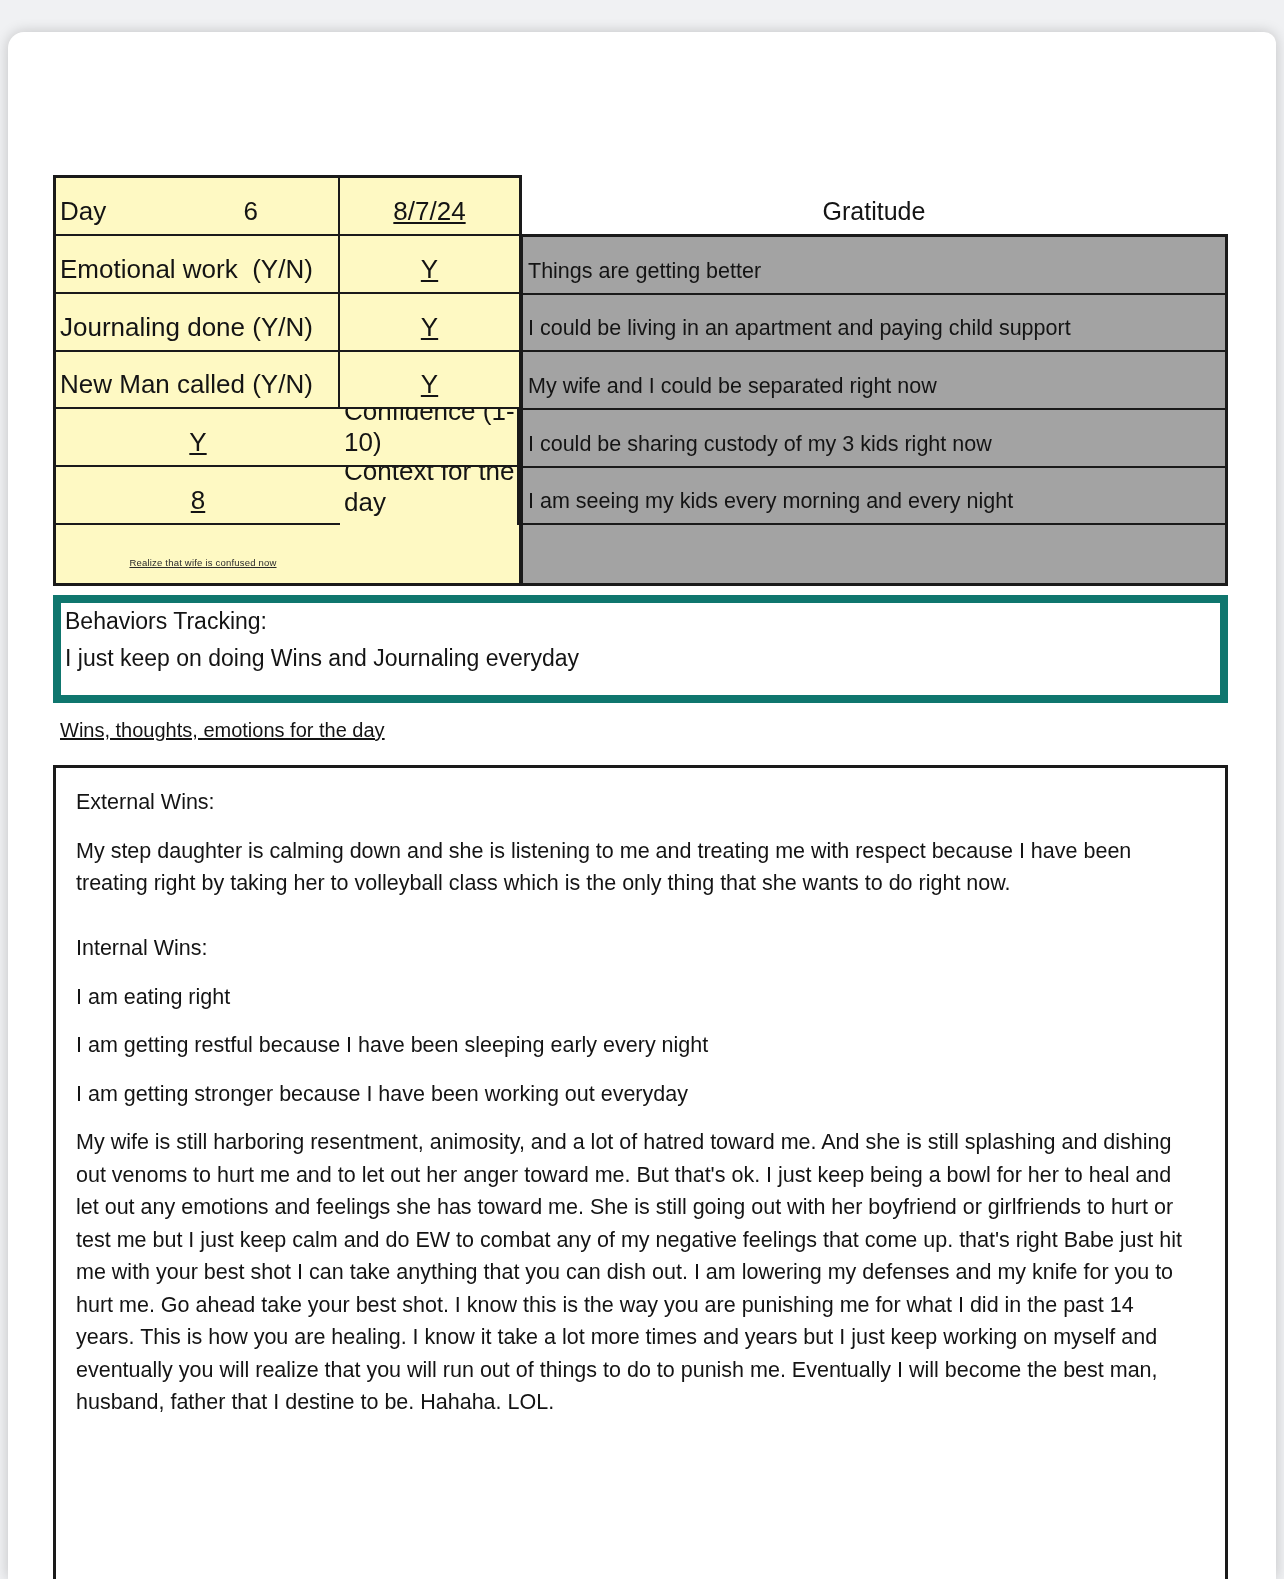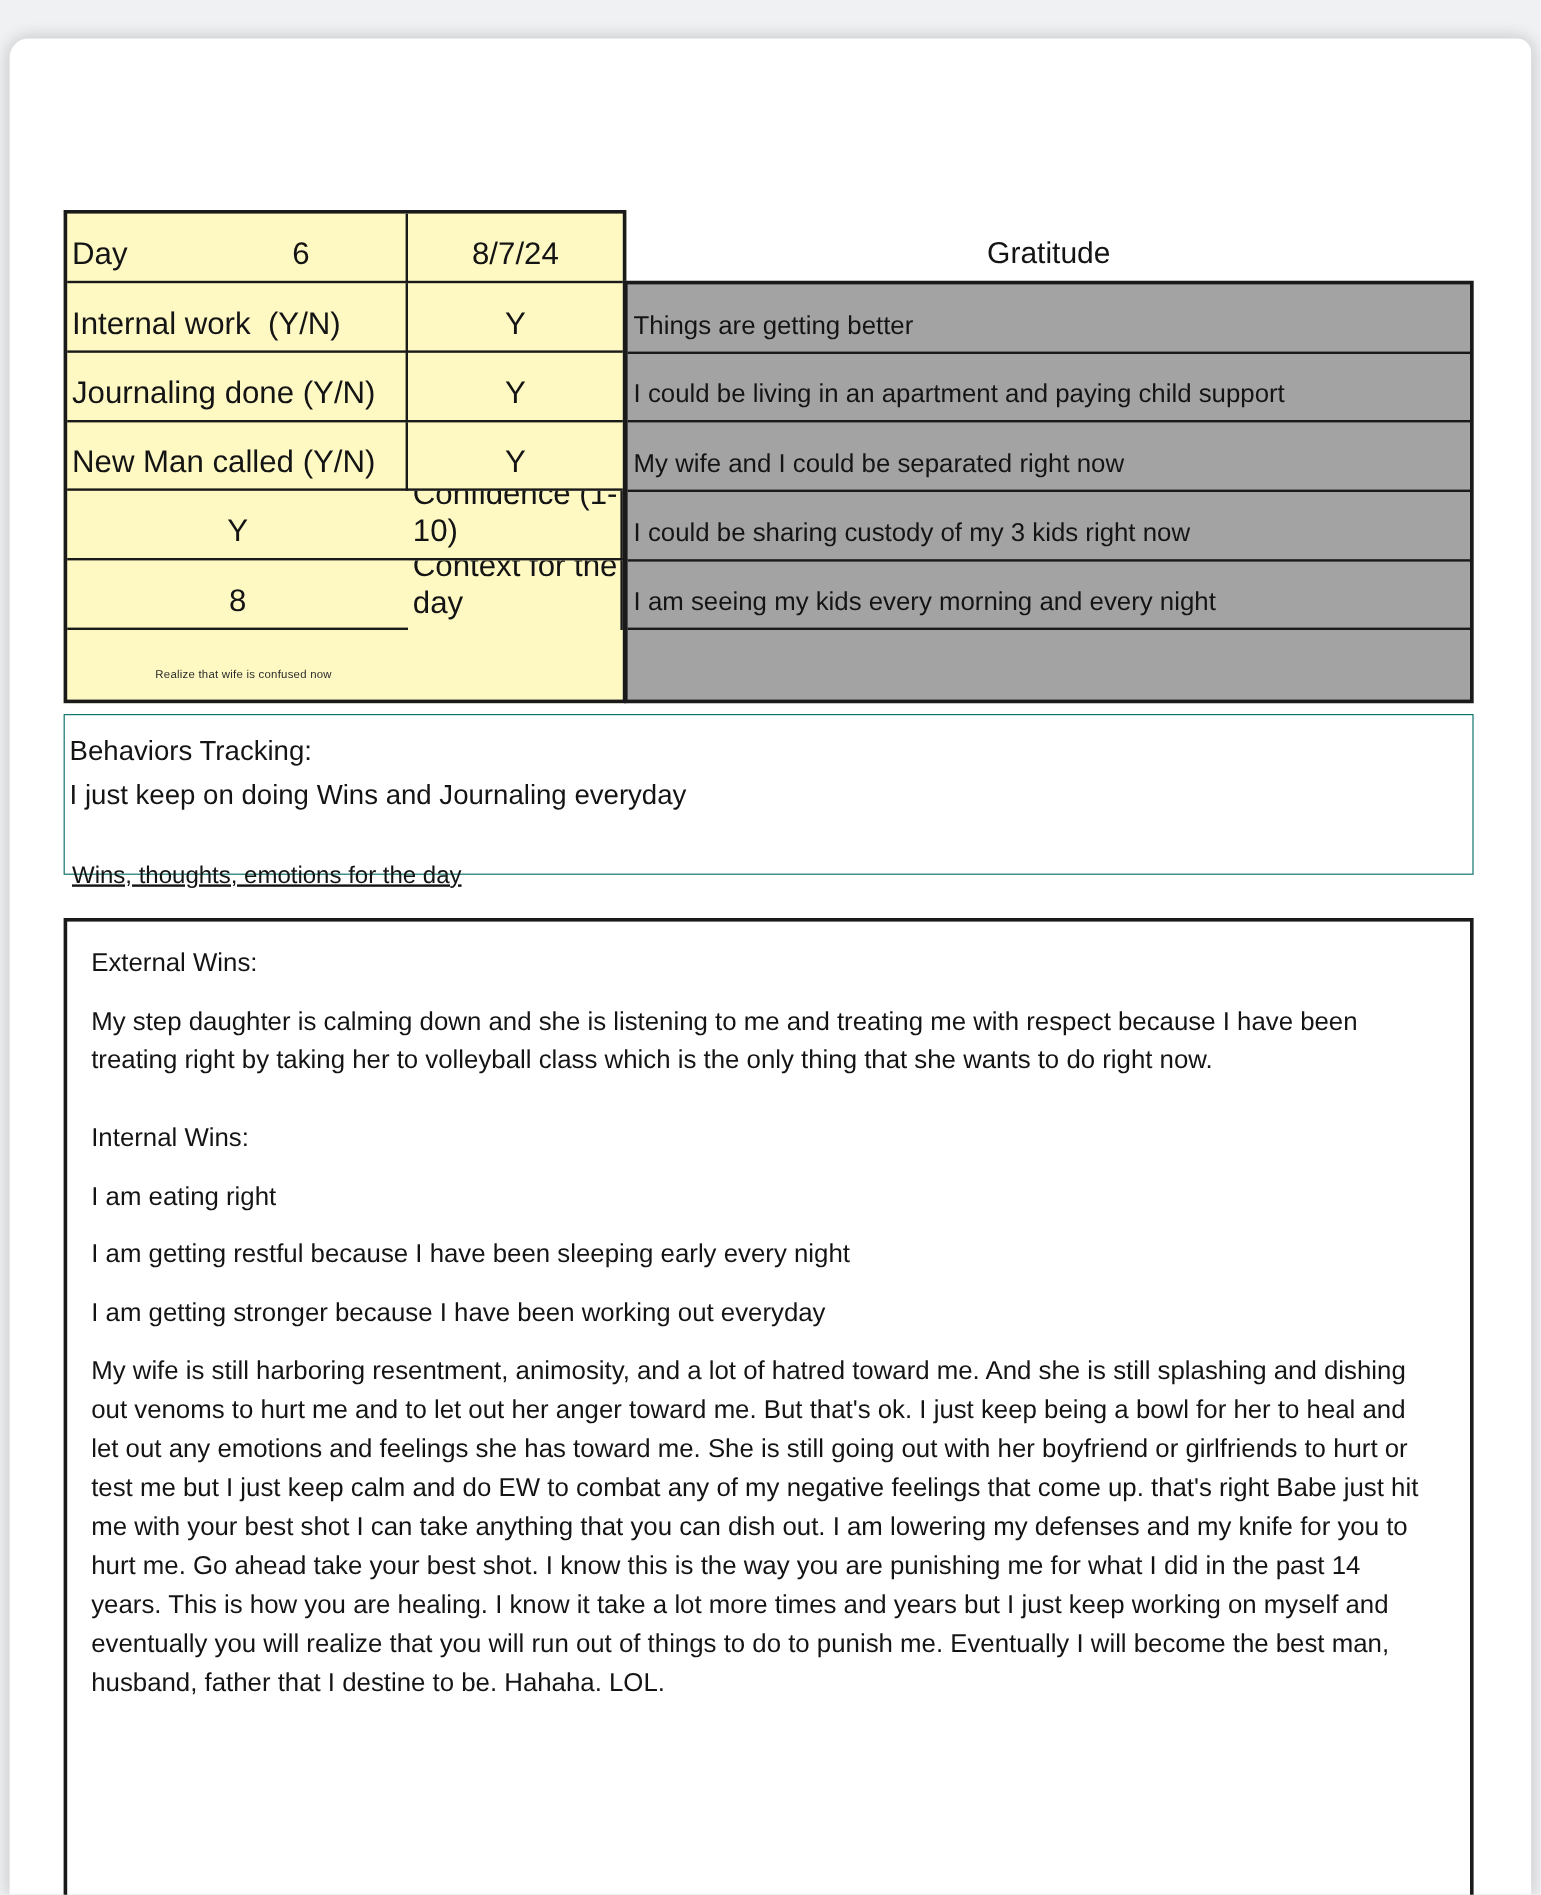--- a/index.html
+++ b/index.html
@@ -49,20 +49,21 @@
   .grid-left .rb   { border-bottom: 2px solid #1a1a1a; }
   .label-cell {
     padding: 0 2px 7px 4px;
     font-size: 26px;
     white-space: pre-wrap;
   }
   .value-cell {
     justify-content: center;
     padding-bottom: 7px;
     font-size: 26px;
+    text-decoration: underline;
   }
   .value-cell.tiny {
     font-size: 9.5px;
     color: #2a2a2a;
     padding-bottom: 15px;
     letter-spacing: 0.2px;
     margin-left: 10px;
   }
   .header-cell-day {
     padding: 0 0 7px 4px;
@@ -106,24 +107,24 @@
     font-size: 21.5px;
     overflow: hidden;
   }
   .grid-grat .gcell.rb { border-bottom: 2px solid #1a1a1a; }
   
   .behaviors-box {
     position: absolute;
     left: 45px;
     top: 563px;
     width: 1175px;
-    height: 134px;
-    border: 1px solid #0f766e;
-    box-sizing: border-box;
-    padding: 11px 10px 0 4px;
+    height: 108px;
+    border: 8px solid #0f766e;
+    box-sizing: border-box;
+    padding: 0 10px 0 4px;
     font-size: 23px;
     line-height: 37px;
   }
   
   .wins-heading {
     position: absolute;
     left: 52px;
     top: 683px;
     font-size: 20px;
     line-height: 30px;
@@ -151,21 +152,21 @@
 <div class="sheet">
 
   <div class="grid-left">
 
     <div class="cell colA rb header-cell-day">
       <span>Day</span>
       <span class="day-num">6</span>
     </div>
     <div class="cell rb value-cell">8/7/24</div>
 
-    <div class="cell colA rb label-cell">Internal work  (Y/N)</div>
+    <div class="cell colA rb label-cell">Emotional work  (Y/N)</div>
     <div class="cell rb value-cell">Y</div>
 
     <div class="cell colA rb label-cell">Journaling done (Y/N)</div>
     <div class="cell rb value-cell">Y</div>
 
     <div class="cell colA rb label-cell">New Man called (Y/N)</div>
     <div class="cell rb value-cell">Y</div>
 
     <div class="cell rb value-cell">Y</div>
 

